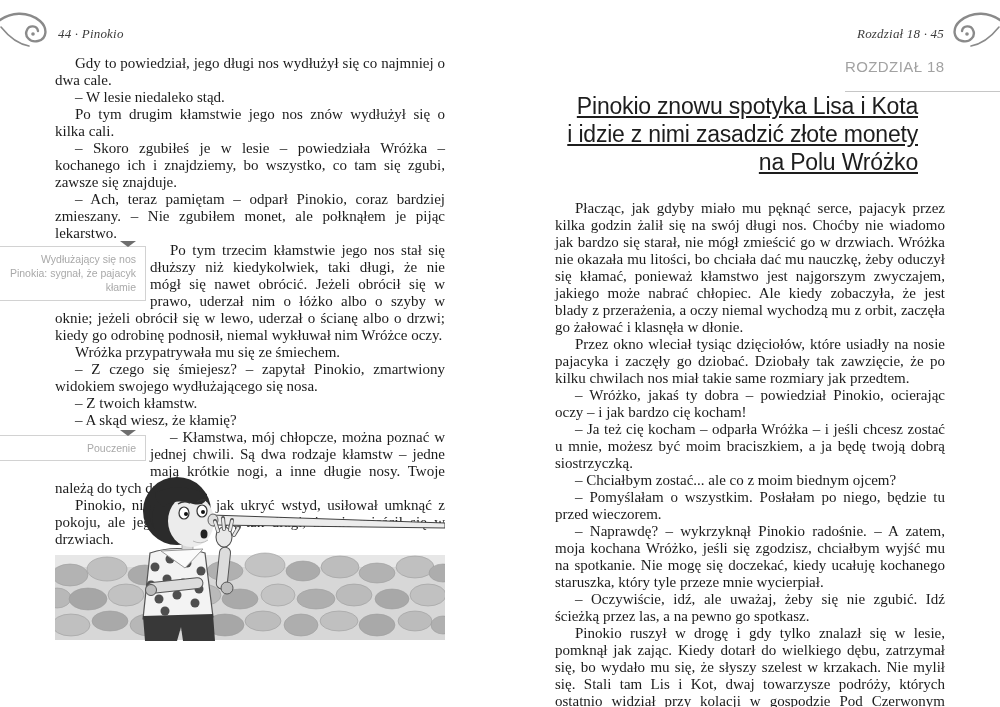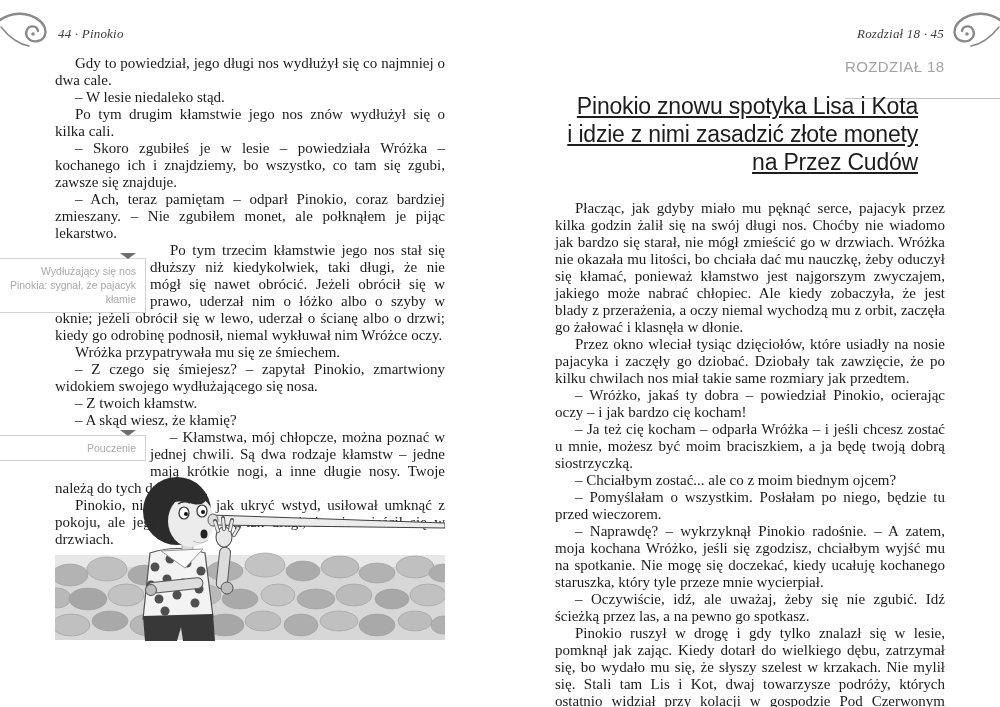--- a/index.html
+++ b/index.html
@@ -48,36 +48,36 @@
   .margin-note{
     display:block;position:absolute;
     left:-55px;width:146px;box-sizing:border-box;
     background:#fff;
     border:1px solid #d2d2d2;border-left:none;
     padding:5px 9px 5px 4px;
     font-family:"Liberation Sans", sans-serif;
     font-style:normal;font-size:10.5px;line-height:1.35;
     color:#a9a9a9;text-align:right;text-indent:0;
   }
-  .note-1{top:16px;}
+  .note-1{top:4px;}
   .note-2{top:6px;}
   .note-text{font-style:normal;}
   .note-tri{
     position:absolute;top:-6px;right:9px;
     width:0;height:0;
     border-left:8px solid transparent;
     border-right:8px solid transparent;
     border-top:6px solid #6e6e6e;
   }
 
   
   .chapter-label-wrap{
     position:absolute;top:58px;right:0;width:155px;
     border-bottom:1px solid #c6c6c6;
-    padding-bottom:23px;
+    padding-bottom:16px;
     font-family:"Liberation Sans", sans-serif;
     font-size:15px;letter-spacing:.4px;color:#a2a2a2;
   }
   .chapter-title{
     position:absolute;top:92px;right:82px;left:55px;
     text-align:right;
     font-family:"Liberation Sans", sans-serif;
     font-size:23px;line-height:28px;color:#1d1d1d;
     letter-spacing:-.2px;
     text-decoration:underline;
@@ -254,21 +254,21 @@
 
     <div class="running-header rh-right">Rozdział 18 · 45</div>
 
     <div class="chapter-label-wrap">
       <span>ROZDZIAŁ 18</span>
     </div>
 
     <div class="chapter-title">
       <div>Pinokio znowu spotyka Lisa i Kota</div>
       <div>i idzie z nimi zasadzić złote monety</div>
-      <div>na Przez Cudów</div>
+      <div>na Polu Wróżko</div>
     </div>
 
     <div class="body-col col-right">
       <p><span>Płacząc, jak gdyby miało mu pęknąć serce, pajacyk przez kilka godzin żalił się na swój długi nos. Choćby nie wiadomo jak bardzo się starał, nie mógł zmieścić go w drzwiach. Wróżka nie okazała mu litości, bo chciała dać mu nauczkę, żeby oduczył się kłamać, ponieważ kłamstwo jest najgorszym zwyczajem, jakiego może nabrać chłopiec. Ale kiedy zobaczyła, że jest blady z przerażenia, a oczy niemal wychodzą mu z orbit, zaczęła go żałować i klasnęła w dłonie.</span></p>
       <p><span>Przez okno wleciał tysiąc dzięciołów, które usiadły na nosie pajacyka i zaczęły go dziobać. Dziobały tak zawzięcie, że po kilku chwilach nos miał takie same rozmiary jak przedtem.</span></p>
       <p><span>– Wróżko, jakaś ty dobra – powiedział Pinokio, ocierając oczy – i jak bardzo cię kocham!</span></p>
       <p><span>– Ja też cię kocham – odparła Wróżka – i jeśli chcesz zostać u mnie, możesz być moim braciszkiem, a ja będę twoją dobrą siostrzyczką.</span></p>
       <p><span>– Chciałbym zostać... ale co z moim biednym ojcem?</span></p>
       <p><span>– Pomyślałam o wszystkim. Posłałam po niego, będzie tu przed wieczorem.</span></p>
       <p><span>– Naprawdę? – wykrzyknął Pinokio radośnie. – A zatem, moja kochana Wróżko, jeśli się zgodzisz, chciałbym wyjść mu na spotkanie. Nie mogę się doczekać, kiedy ucałuję kochanego staruszka, który tyle przeze mnie wycierpiał.</span></p>

